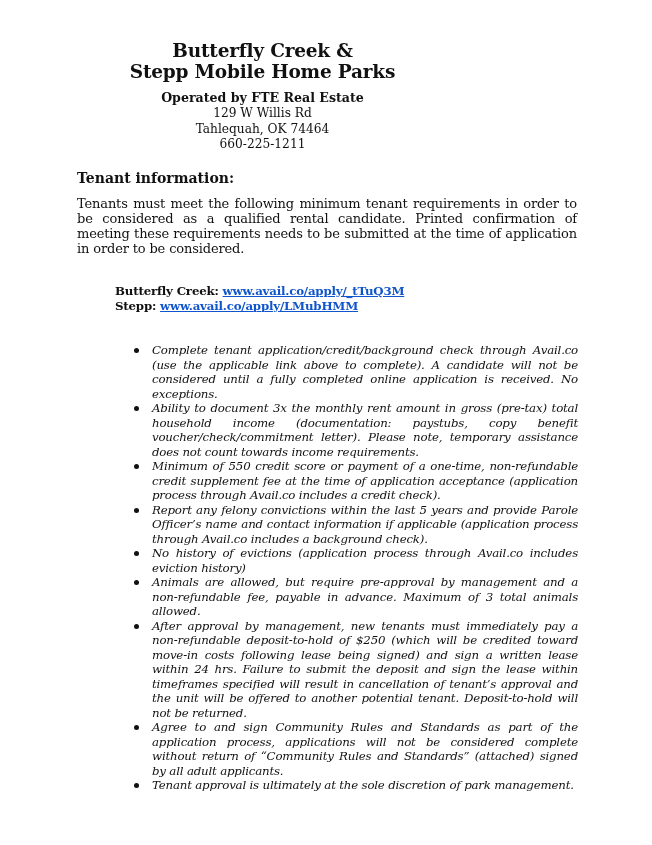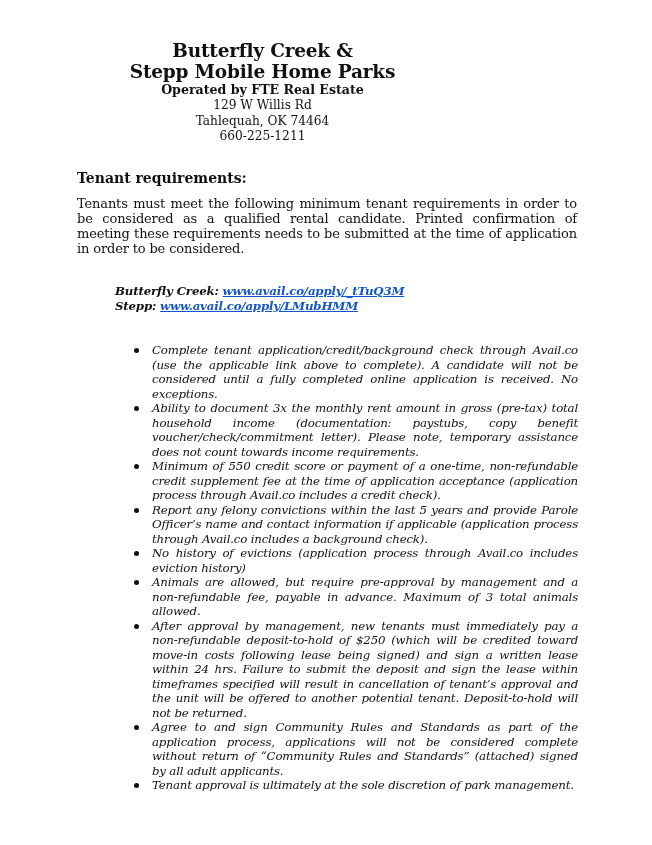--- a/index.html
+++ b/index.html
@@ -4,45 +4,45 @@
   <style>
     html, body { margin: 0; padding: 0; background: #ffffff; }
     body {
       width: 652px; height: 845px; overflow: hidden; position: relative;
       font-family: "DejaVu Serif", "Liberation Serif", serif;
       color: #111111;
     }
     .page { position: absolute; left: 0; top: 0; width: 652px; height: 845px; }
     .header { position: absolute; left: 0; width: 525px; top: 40px; text-align: center; }
     .title { font-weight: bold; font-size: 18.5px; line-height: 21px; margin: 0; letter-spacing: -0.2px; }
-    .operated { font-weight: bold; font-size: 12.6px; line-height: 16px; margin-top: 0px; }
+    .operated { font-weight: bold; font-size: 12.6px; line-height: 16px; margin-top: 8px; }
     .addr { font-size: 12.2px; line-height: 15.5px; }
     .section-heading { position: absolute; left: 77px; top: 170px; font-weight: bold; font-size: 14px; margin: 0; }
     .intro { position: absolute; left: 77px; top: 196px; width: 500px; font-size: 13px; line-height: 15px; text-align: justify; margin: 0; letter-spacing: -0.15px; }
     .online { position: absolute; left: 77px; top: 257px; font-size: 11.8px; margin: 0; letter-spacing: -0.15px;}
-    .links { position: absolute; left: 115px; top: 284px; font-size: 11.8px; line-height: 15px; font-weight: bold; letter-spacing: -0.2px; font-style: italic; }
+    .links { position: absolute; left: 115px; top: 284px; font-size: 11.8px; line-height: 15px; font-weight: bold; letter-spacing: -0.2px; }
     .links a { color: #1155cc; text-decoration: underline; }
     .reqs { position: absolute; left: 133px; top: 343px; width: 445px; margin: 0; padding: 0; list-style: none; }
     .reqs li { position: relative; padding-left: 19px; font-size: 11.8px; line-height: 14.5px; text-align: justify; letter-spacing: -0.2px; margin: 0; font-style: italic; }
     .bullet { position: absolute; left: 1px; top: 5px; width: 5px; height: 5px; border-radius: 50%; background: #111; }
   </style>
 </head>
 <body>
 
 <div class="page">
   <div class="header">
     <div class="title">Butterfly Creek &amp;</div>
     <div class="title">Stepp Mobile Home Parks</div>
     <div class="operated">Operated by FTE Real Estate</div>
     <div class="addr">129 W Willis Rd</div>
     <div class="addr">Tahlequah, OK 74464</div>
     <div class="addr">660-225-1211</div>
   </div>
 
-  <h2 class="section-heading">Tenant requirements:</h2>
+  <h2 class="section-heading">Tenant information:</h2>
   <p class="intro">Tenants must meet the following minimum tenant requirements in order to be considered as a qualified rental candidate. Printed confirmation of meeting these requirements needs to be submitted at the time of application in order to be considered.</p>
 
   <div class="links">
     <div>
       <span>Butterfly Creek:</span>
       <a>www.avail.co/apply/_tTuQ3M</a>
     </div>
     <div>
       <span>Stepp:</span>
       <a>www.avail.co/apply/LMubHMM</a>

